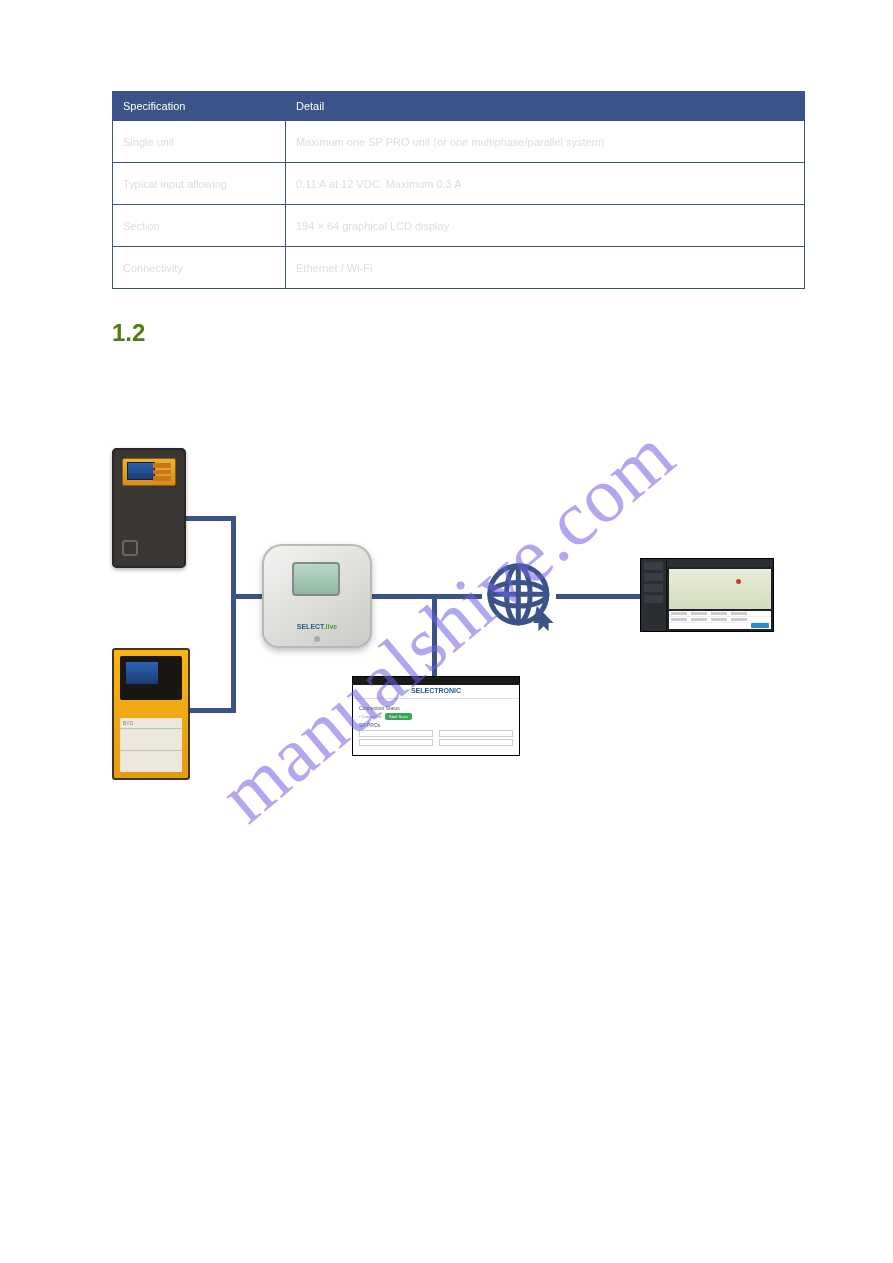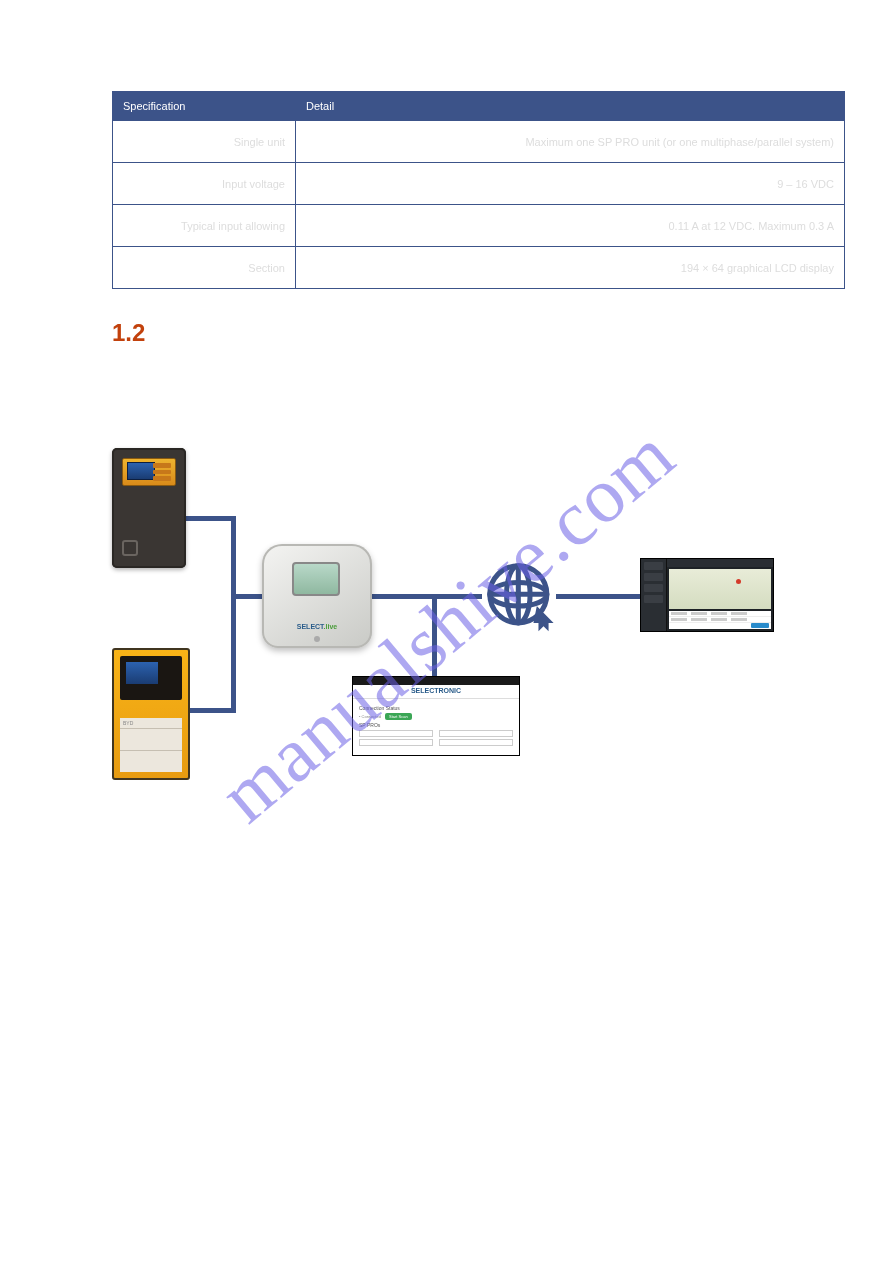--- a/index.html
+++ b/index.html
@@ -4,21 +4,21 @@
 <style>
   * { box-sizing: border-box; margin: 0; padding: 0; }
   body {
     font-family: -apple-system, BlinkMacSystemFont, "Segoe UI", Arial, sans-serif;
     background: #ffffff;
     width: 893px;
     height: 1263px;
     position: relative;
     overflow: hidden;
   }
-  .page { padding: 56px 48px 0 112px; }
+  .page { padding: 56px 88px 0 112px; }
   .section-header { font-size: 11.5px; color: #666; margin-bottom: 3px; }
   .spec-title { font-size: 12px; color: #555; margin-bottom: 6px; }
   .spec-table {
     width: 100%;
     border-collapse: collapse;
     margin-bottom: 30px;
   }
   .spec-table th {
     background: #3c5389;
     color: #fff;
@@ -27,27 +27,26 @@
     padding: 8px 10px;
     text-align: left;
     border: 1px solid #3c5389;
   }
   .spec-table td {
     border: 1px solid #3c5389;
     padding: 10px 10px;
     font-size: 11px;
     color: #ddd;
     height: 42px;
-    text-align: right;
   }
   .spec-table td:first-child { width: 25%; }
   .section-num {
     font-size: 24px;
     font-weight: 700;
-    color: #c2410c;
+    color: #4d7c0f;
     margin-bottom: 6px;
     display: inline-block;
     text-align: right;
   }
   .section-title-row { display:flex; align-items:baseline; gap:18px; margin-bottom:6px;}
   .section-title { font-size: 20px; color: #444; font-weight:400; }
   .body-text { font-size: 11.5px; color: #aaa; line-height: 1.5; margin-bottom:10px;}
   .diagram {
     position: relative;
     width: 660px;
@@ -213,30 +212,30 @@
         <th class="hidden-text">Specification</th>
         <th class="hidden-text">Detail</th>
       </tr>
     </thead>
     <tbody>
       <tr>
         <td class="hidden-text">Single unit</td>
         <td class="hidden-text">Maximum one SP PRO unit (or one multiphase/parallel system)</td>
       </tr>
       <tr>
-        <td class="hidden-text">Input voltage</td>
-        <td class="hidden-text">9 – 16 VDC</td>
-      </tr>
-      <tr>
         <td class="hidden-text">Typical input allowing</td>
         <td class="hidden-text">0.11 A at 12 VDC. Maximum 0.3 A</td>
       </tr>
       <tr>
         <td class="hidden-text">Section</td>
         <td class="hidden-text">194 × 64 graphical LCD display</td>
+      </tr>
+      <tr>
+        <td class="hidden-text">Connectivity</td>
+        <td class="hidden-text">Ethernet / Wi-Fi</td>
       </tr>
     </tbody>
   </table>
 
   <div class="section-title-row">
     <span class="section-num">1.2</span>
     <span class="section-title hidden-text">System overview</span>
   </div>
   <p class="body-text hidden-text">The select.live device provides a link between your SP PRO and the select.live portal, allowing you to monitor your system from any internet-connected device using a modern web browser.</p>
   <p class="body-text hidden-text">The select.live device is connected to your SP PRO system and your local network (LAN). When your network is connected to the internet, the select.live device securely transmits SP PRO data to the select.live portal.</p>

